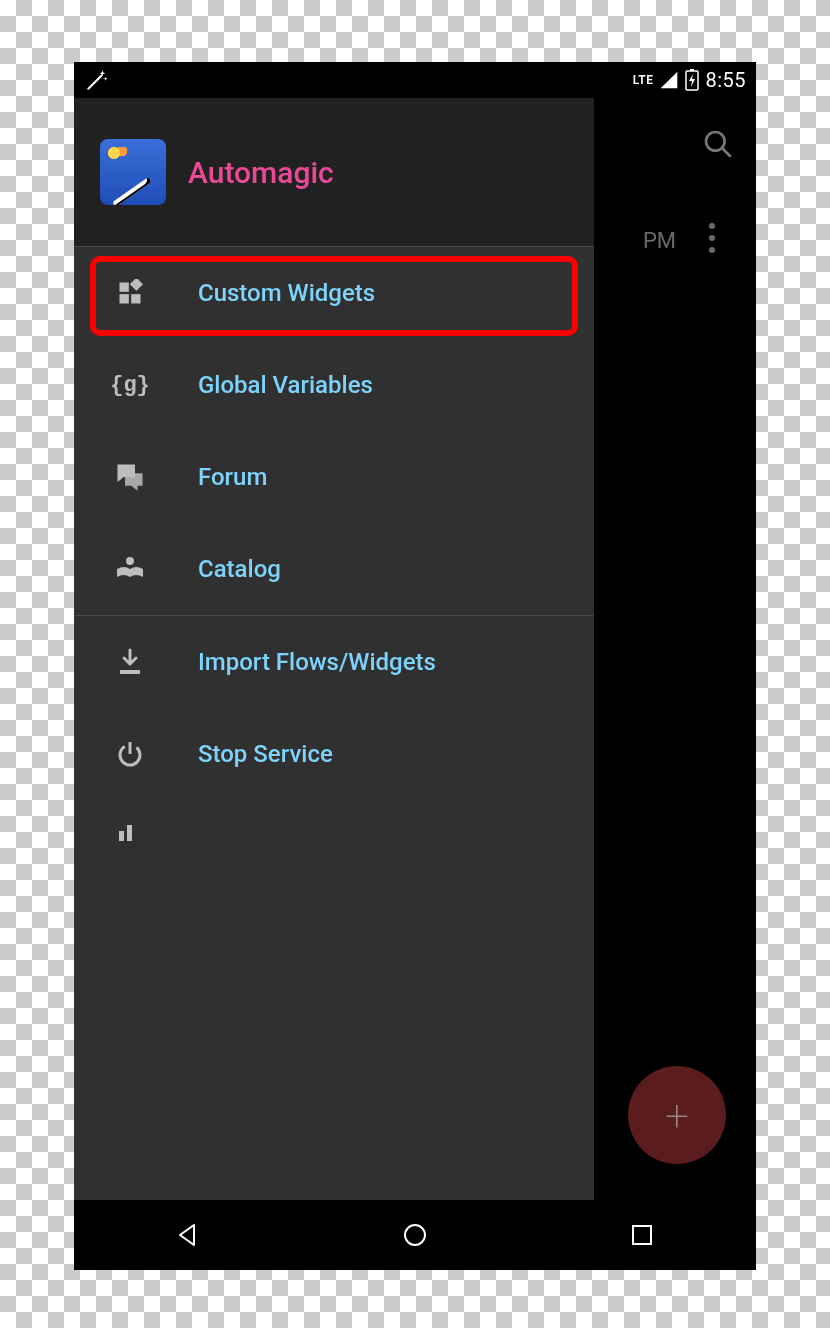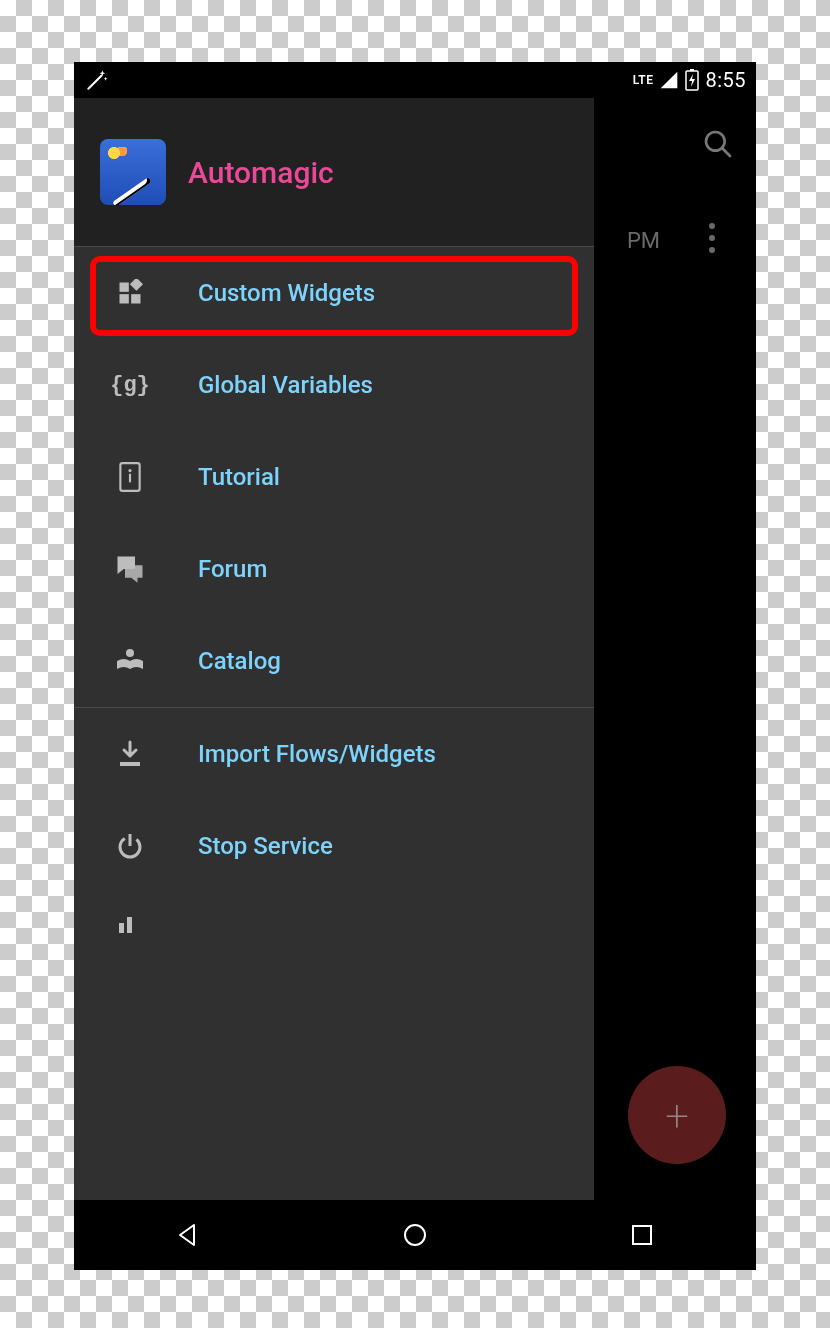--- a/index.html
+++ b/index.html
@@ -53,21 +53,21 @@
   }
   .search-btn {
     position: absolute;
     right: 18px;
     top: 26px;
     width: 40px; height: 40px;
     display:flex;align-items:center;justify-content:center;
   }
   .pm-text {
     position: absolute;
-    right: 96px;
+    right: 80px;
     top: 130px;
     color: #6a6a6a;
     font-size: 22px;
   }
   .more-vert {
     position: absolute;
     right: 26px;
     top: 122px;
     width: 36px; height: 36px;
     display:flex;align-items:center;justify-content:center;
@@ -251,30 +251,20 @@
           </svg>
         </span>
         <span class="label">Custom Widgets</span>
       </div>
 
       <div class="drawer-item">
         <span class="icon-slot gv-icon">{g}</span>
         <span class="label">Global Variables</span>
       </div>
 
-      <div class="drawer-item">
-        <span class="icon-slot">
-          <svg width="24" height="30" viewBox="0 0 20 28" fill="none">
-            <rect x="1" y="1" width="18" height="26" rx="2" stroke="#bdbdbd" stroke-width="2"></rect>
-            <circle cx="10" cy="8" r="1.5" fill="#bdbdbd"></circle>
-            <rect x="9" y="11" width="2" height="8" fill="#bdbdbd"></rect>
-          </svg>
-        </span>
-        <span class="label">Tutorial</span>
-      </div>
 
       <div class="drawer-item">
         <span class="icon-slot">
           <svg width="30" height="30" viewBox="0 0 24 24" fill="#bdbdbd">
             <path d="M2 2 h14 v10 h-9 l-5 4 z"></path>
             <path d="M8 9 h14 v10 h-4 v4 l-5 -4 h-5 z" fill="#bdbdbd" opacity="0.85"></path>
           </svg>
         </span>
         <span class="label">Forum</span>
       </div>

